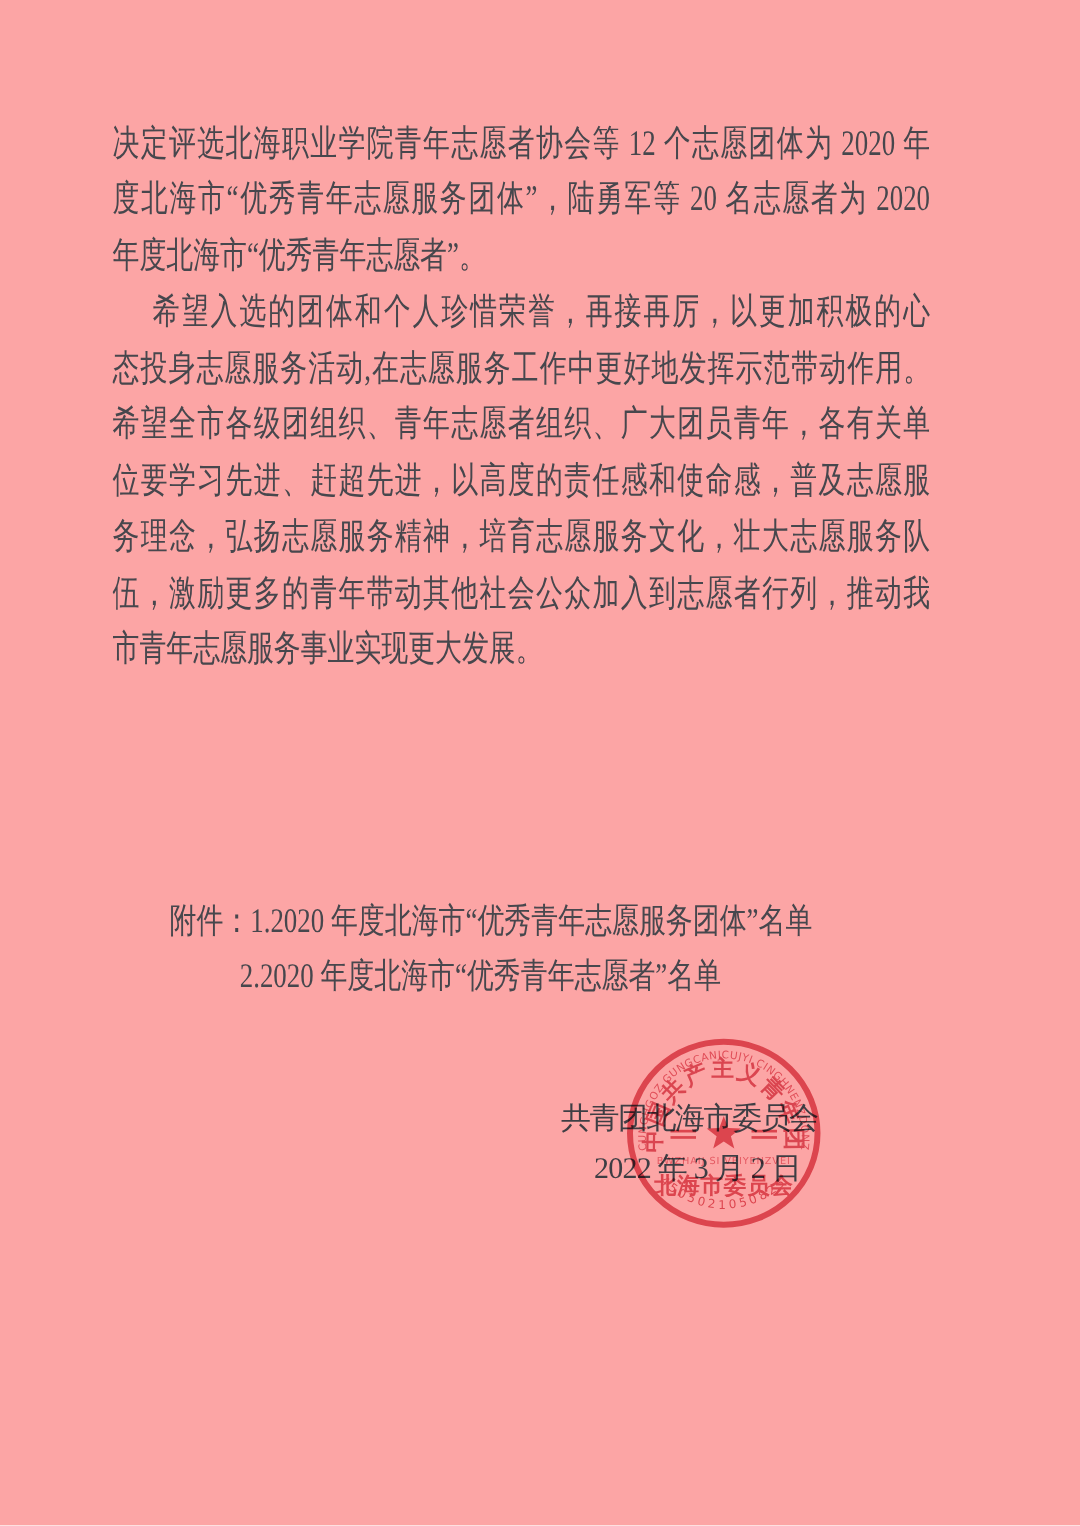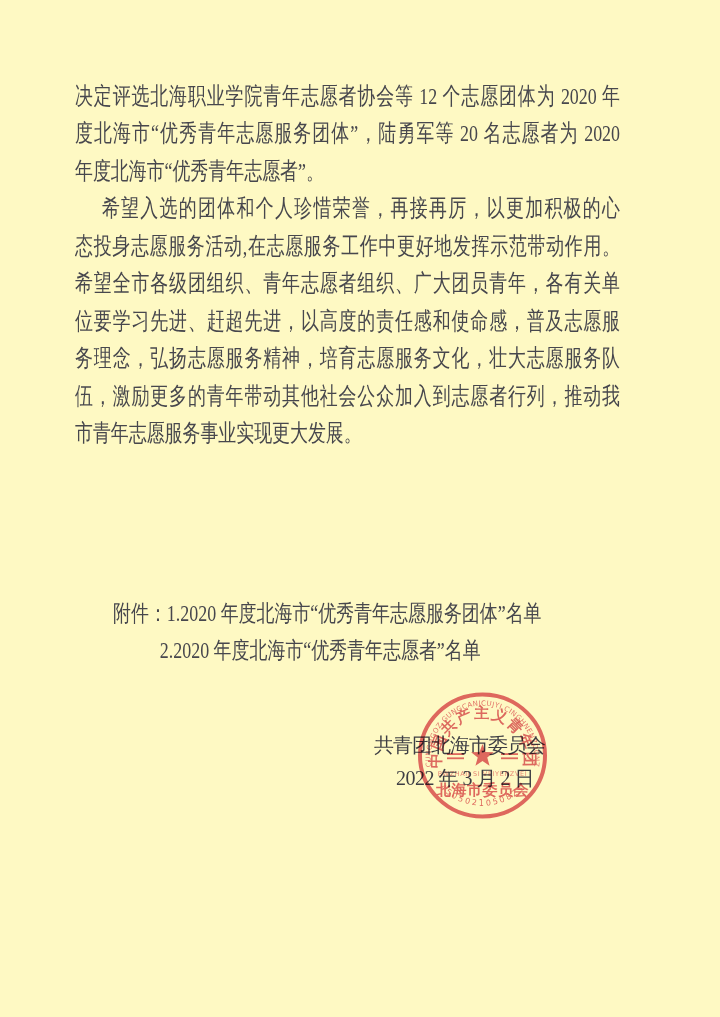--- a/index.html
+++ b/index.html
@@ -4,21 +4,21 @@
 <style>
   html, body {
     margin: 0;
     padding: 0;
     background: #ffffff;
   }
   .page {
     position: relative;
     width: 720px;
     height: 1017px;
-    background: #fef9c3;
+    background: #fca5a5;
     overflow: hidden;
     font-family: "Liberation Serif", "DejaVu Serif", serif;
   }
 
   
   .doc-body {
     position: absolute;
     left: 75px;
     top: 78px;
     width: 730px;

